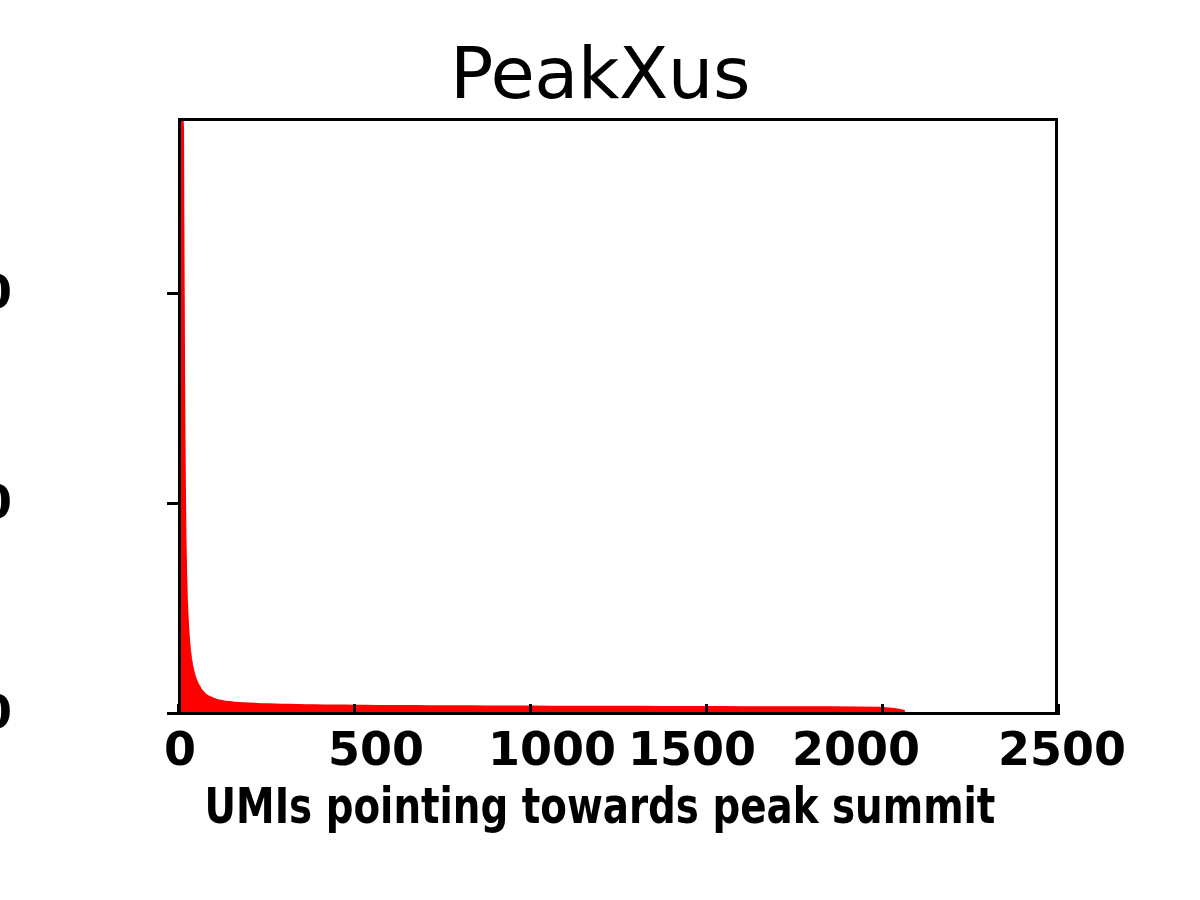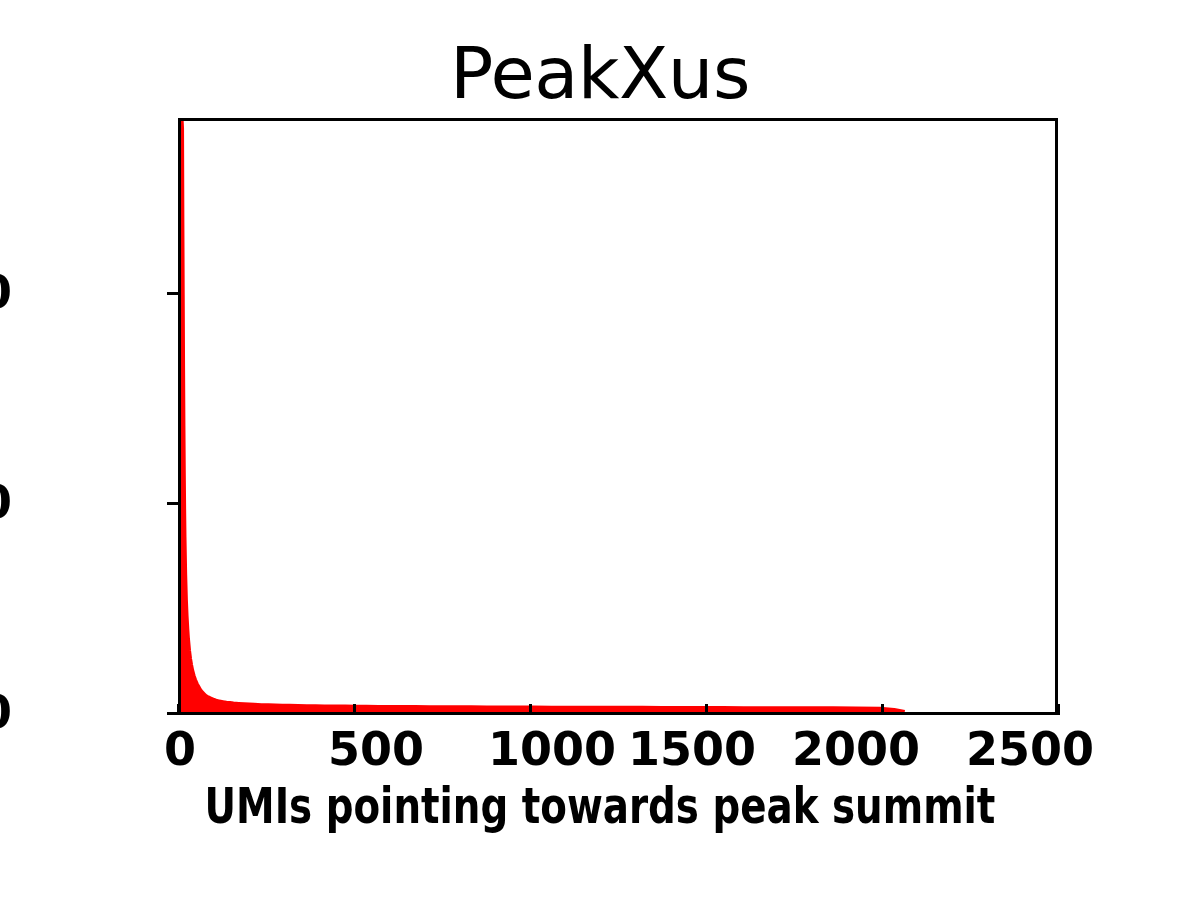--- a/index.html
+++ b/index.html
@@ -125,17 +125,17 @@
   <div class="tick-mark-x" style="left:529px;"></div>
   <div class="tick-mark-x" style="left:705px;"></div>
   <div class="tick-mark-x" style="left:881px;"></div>
   <div class="tick-mark-x" style="left:1057px;"></div>
 
   <div class="xtick-label" style="left:180px;">0</div>
   <div class="xtick-label" style="left:376px;">500</div>
   <div class="xtick-label" style="left:552px;">1000</div>
   <div class="xtick-label" style="left:680px;margin-left:12px;">1500</div>
   <div class="xtick-label" style="left:856px;">2000</div>
-  <div class="xtick-label" style="left:1030px;">2500</div>
+  <div class="xtick-label" style="left:1062px;">2500</div>
 
   <div id="xaxis-label">UMIs pointing towards peak summit</div>
 
 </div>
 
 </body></html>

